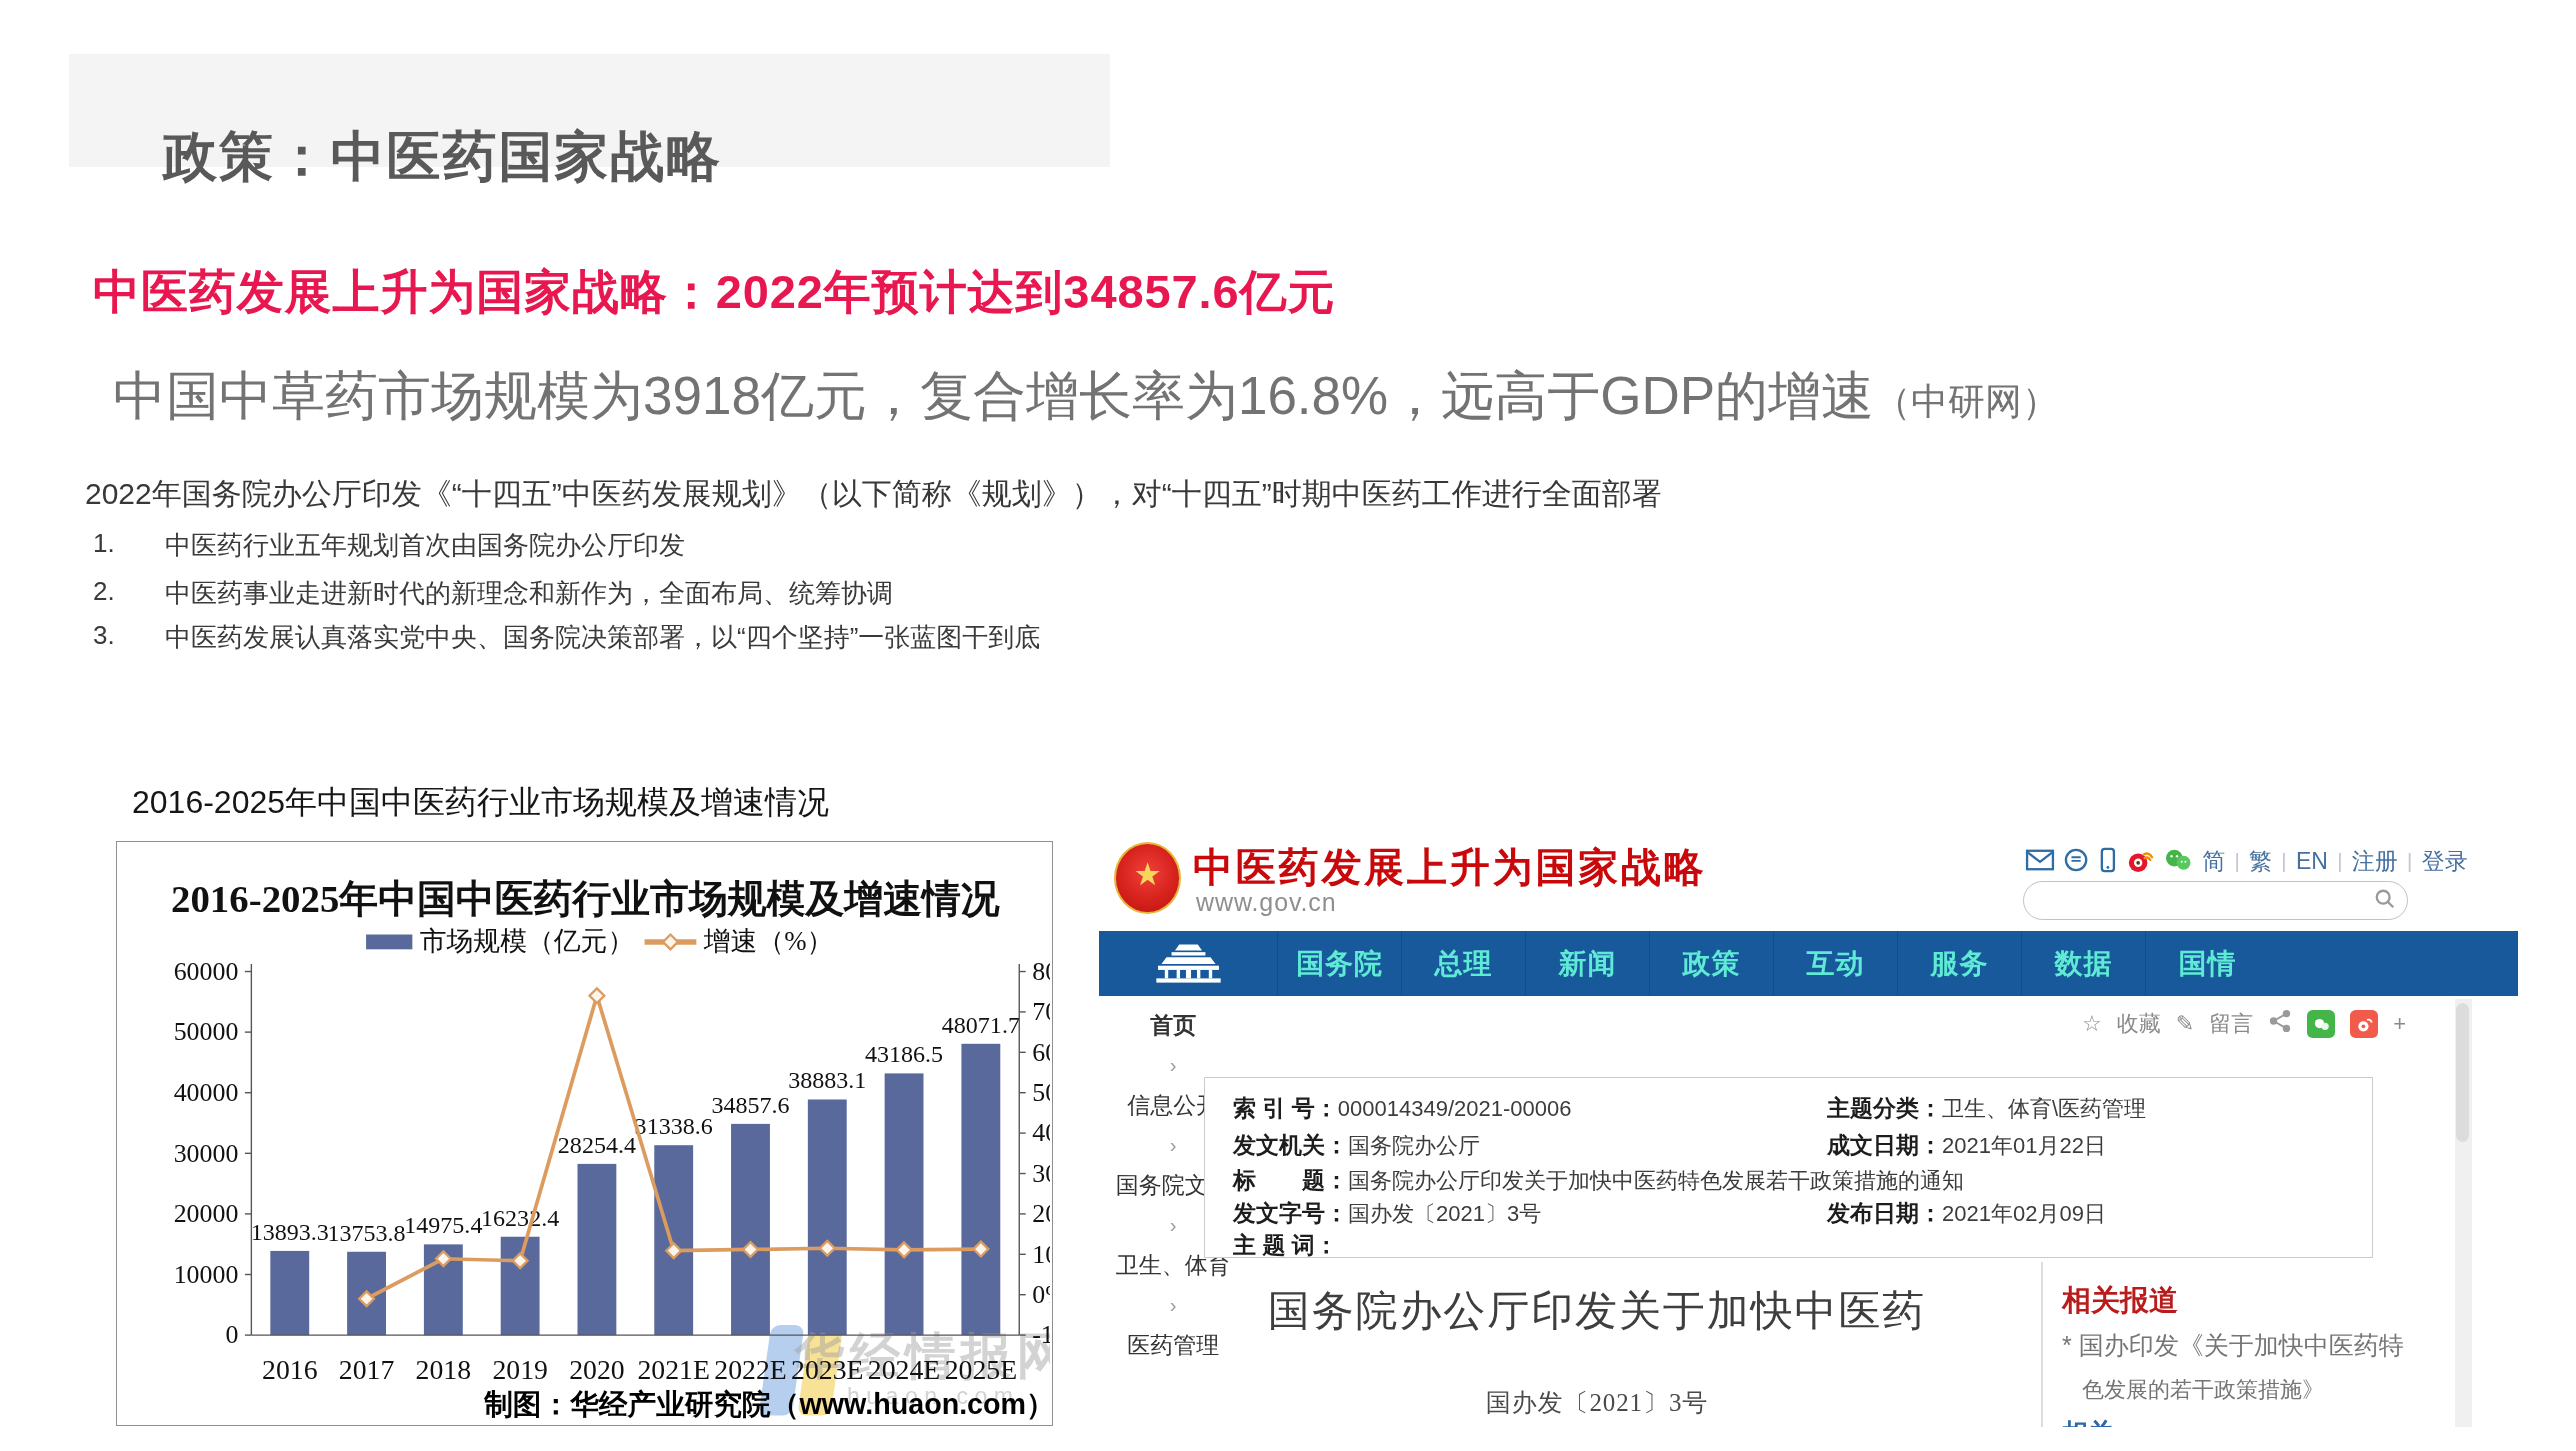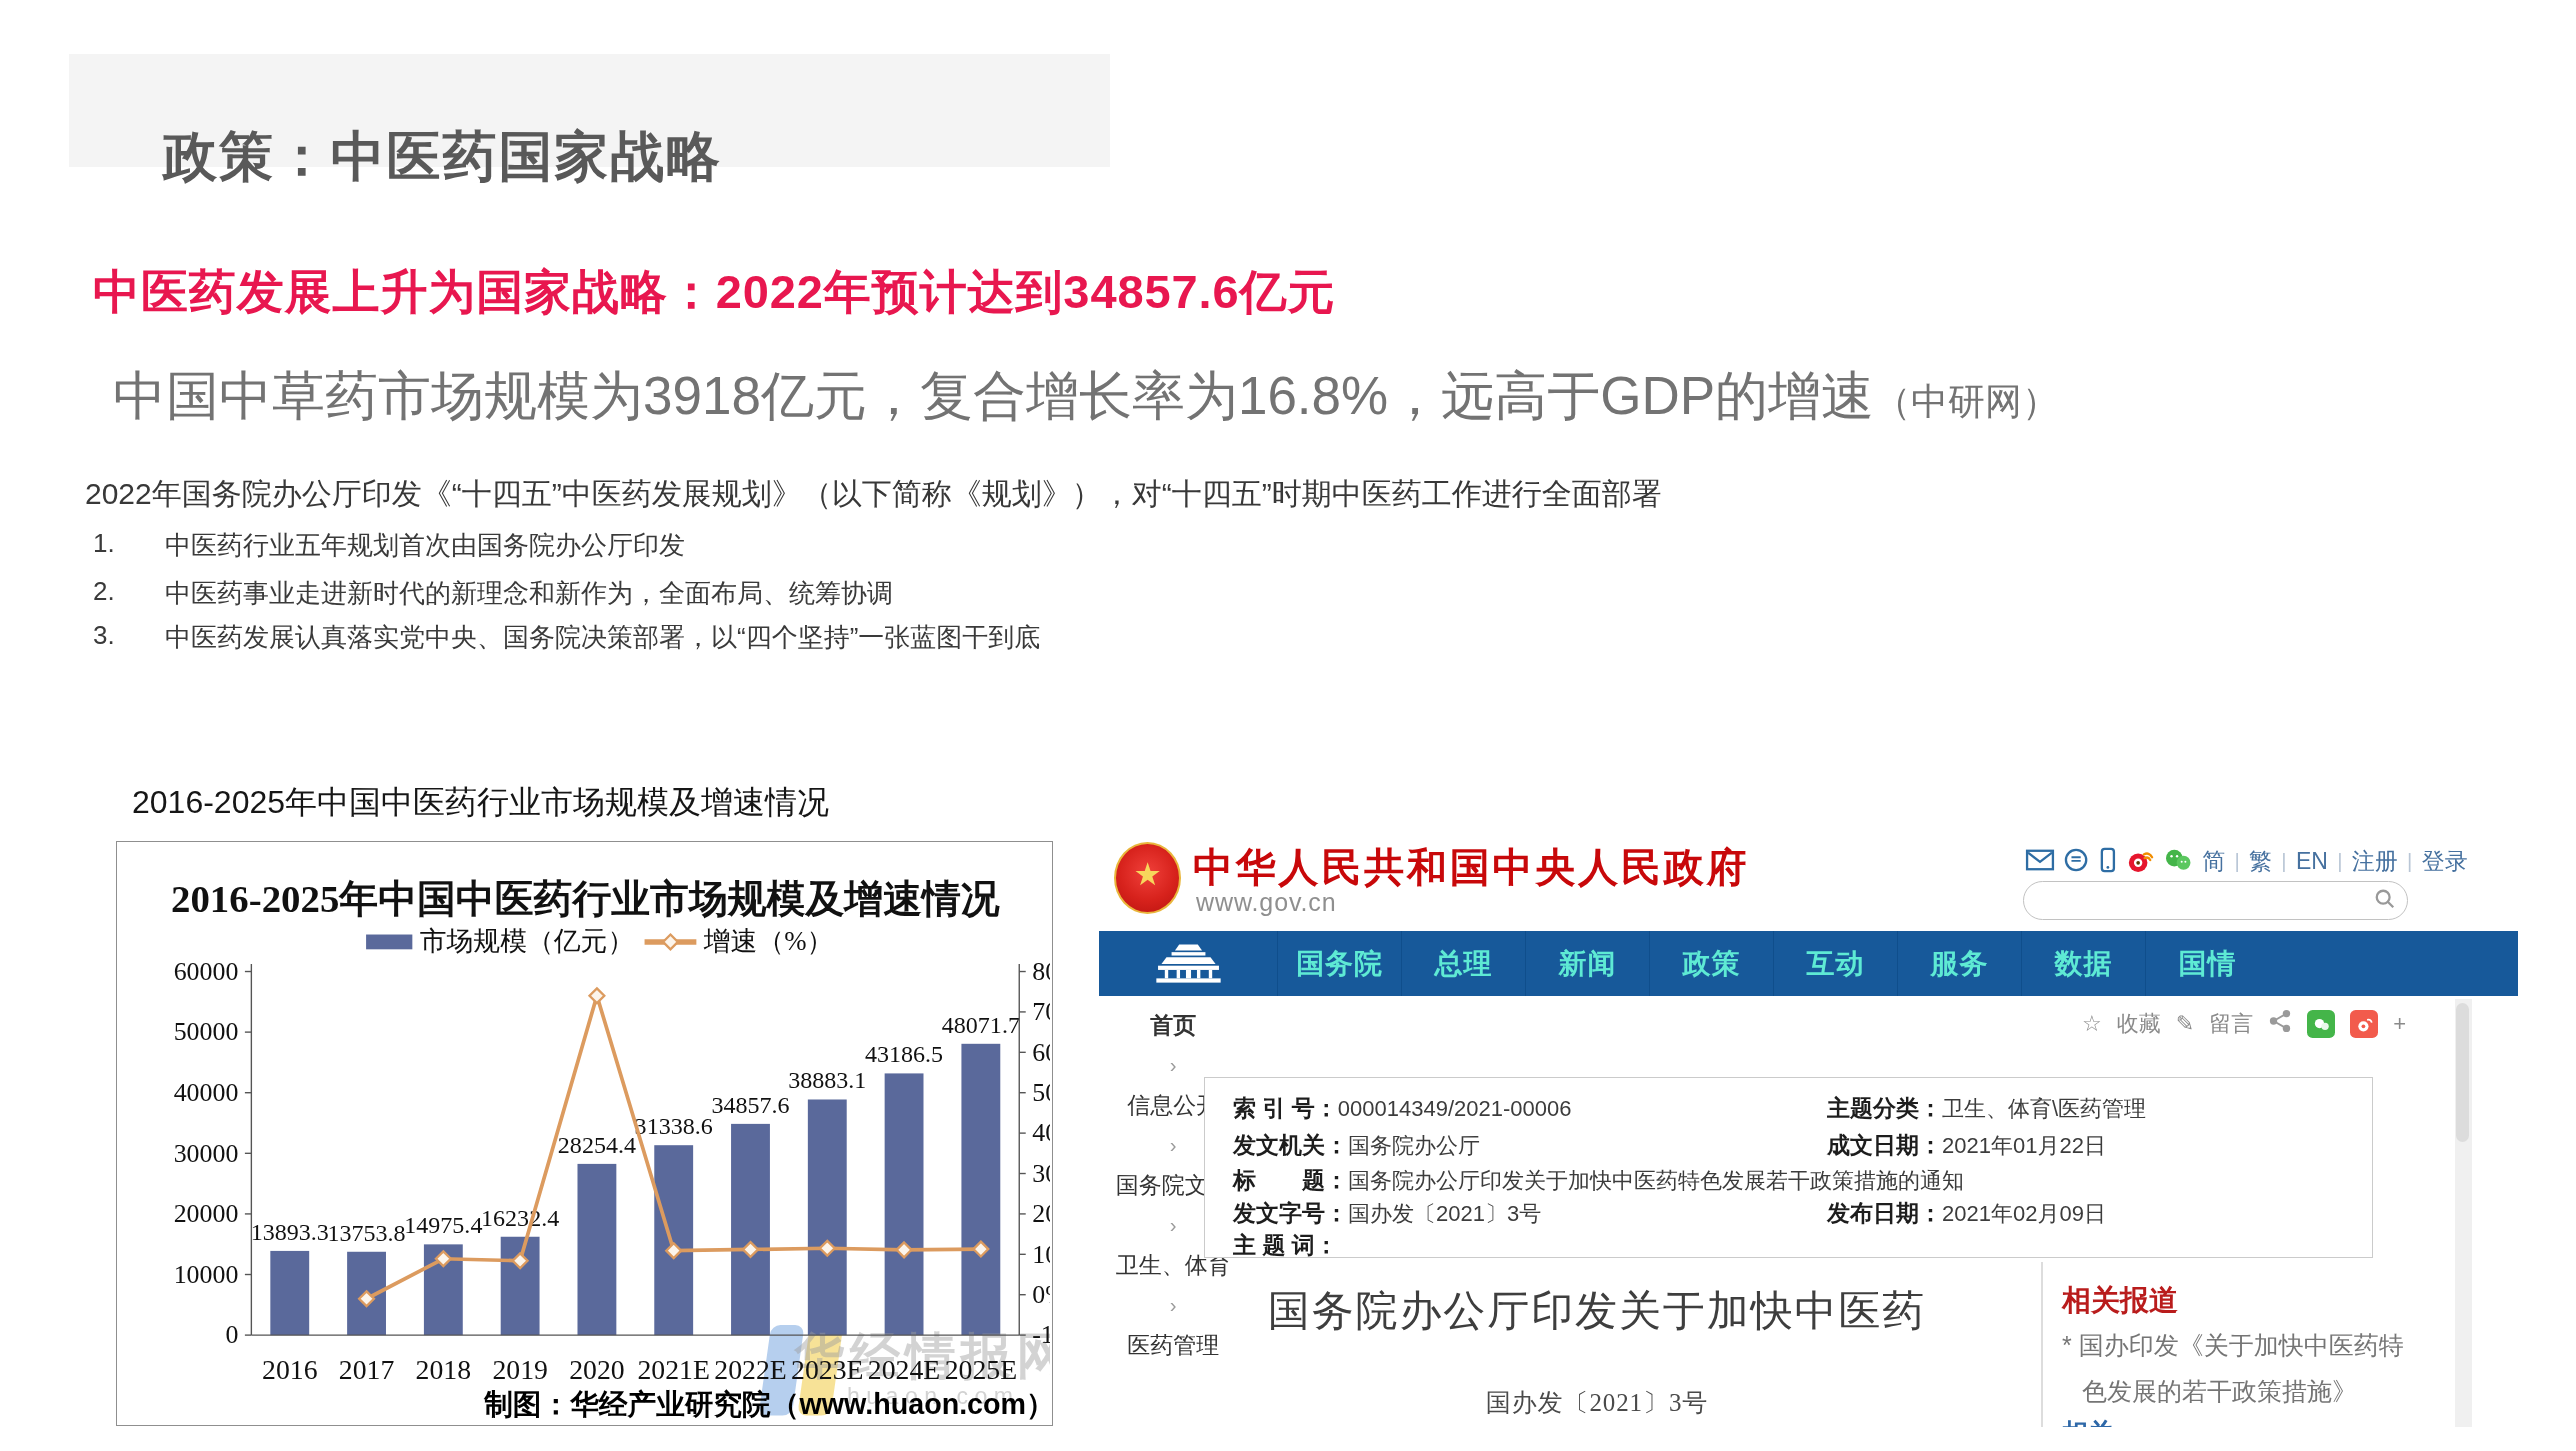--- a/index.html
+++ b/index.html
@@ -65,21 +65,21 @@
 
   .doc-title{width:926px;left:35px;text-align:center;font-family:"Liberation Serif",serif;
              color:#3e3e3e;font-size:42px;letter-spacing:1.9px;}
   .doc-line1{top:454px;}
   .doc-line2{top:502px;}
   .doc-num{top:557px;font-size:25px;color:#4a4a4a;letter-spacing:0.9px;}
 
   .side-divider{left:942px;top:433px;width:1.9px;height:165px;background:#ddd;}
   .side-heading{left:963px;top:452px;font-size:29px;font-weight:bold;color:#b91c1c;}
   .side-line1{left:963px;top:500px;font-size:25px;color:#757575;}
-  .side-line2{left:983px;top:546px;font-size:25px;color:#757575;}
+  .side-line2{left:983px;top:546px;font-size:22px;color:#757575;}
   .side-clipped{left:963px;top:587px;font-size:26px;font-weight:bold;color:#2E68A8;}
 
   .scrollbar{left:1356px;top:170px;width:16.7px;height:428px;background:#f0f0f0;}
   .scroll-thumb{left:1357px;top:174px;width:13px;height:139px;background:#dcdcdc;border-radius:6.5px;}
 </style>
 </head>
 <body>
 
 <div class="abs title-box">
   <div class="abs title-text">政策：中医药国家战略</div>
@@ -190,21 +190,21 @@
       <text x="634" y="117" font-size="29" font-family="&quot;Liberation Serif&quot;,serif" fill="#111">增速（%）</text>
       <text x="705" y="618" text-anchor="middle" font-size="31" font-weight="600" font-family="&quot;Liberation Sans&quot;,sans-serif" fill="#000">制图：华经产业研究院（www.huaon.com）</text>
     </svg>
 </div>
 
 <div class="abs gov">
 
   <div class="abs emblem">
       <span class="star">★</span>
     </div>
-  <div class="abs site-title">中华人民共和国中央人民政府</div>
+  <div class="abs site-title">中医药发展上升为国家战略</div>
   <div class="abs site-url">www.gov.cn</div>
 
   <div class="abs toplinks">
     <span class="icn"><svg width="30" height="24" viewBox="0 0 32 26">
           <rect x="2" y="3" width="28" height="20" fill="none" stroke="#2E6DA4" stroke-width="2.5"></rect>
           <path d="M3 5 L16 15 L29 5" fill="none" stroke="#2E6DA4" stroke-width="2.5"></path>
         </svg></span>
     <span class="icn"><svg width="26" height="24" viewBox="0 0 28 26">
           <circle cx="13" cy="13" r="11" fill="none" stroke="#2E6DA4" stroke-width="2.5"></circle>
           <path d="M8 10 h10 M8 14 h10" stroke="#2E6DA4" stroke-width="2"></path>

